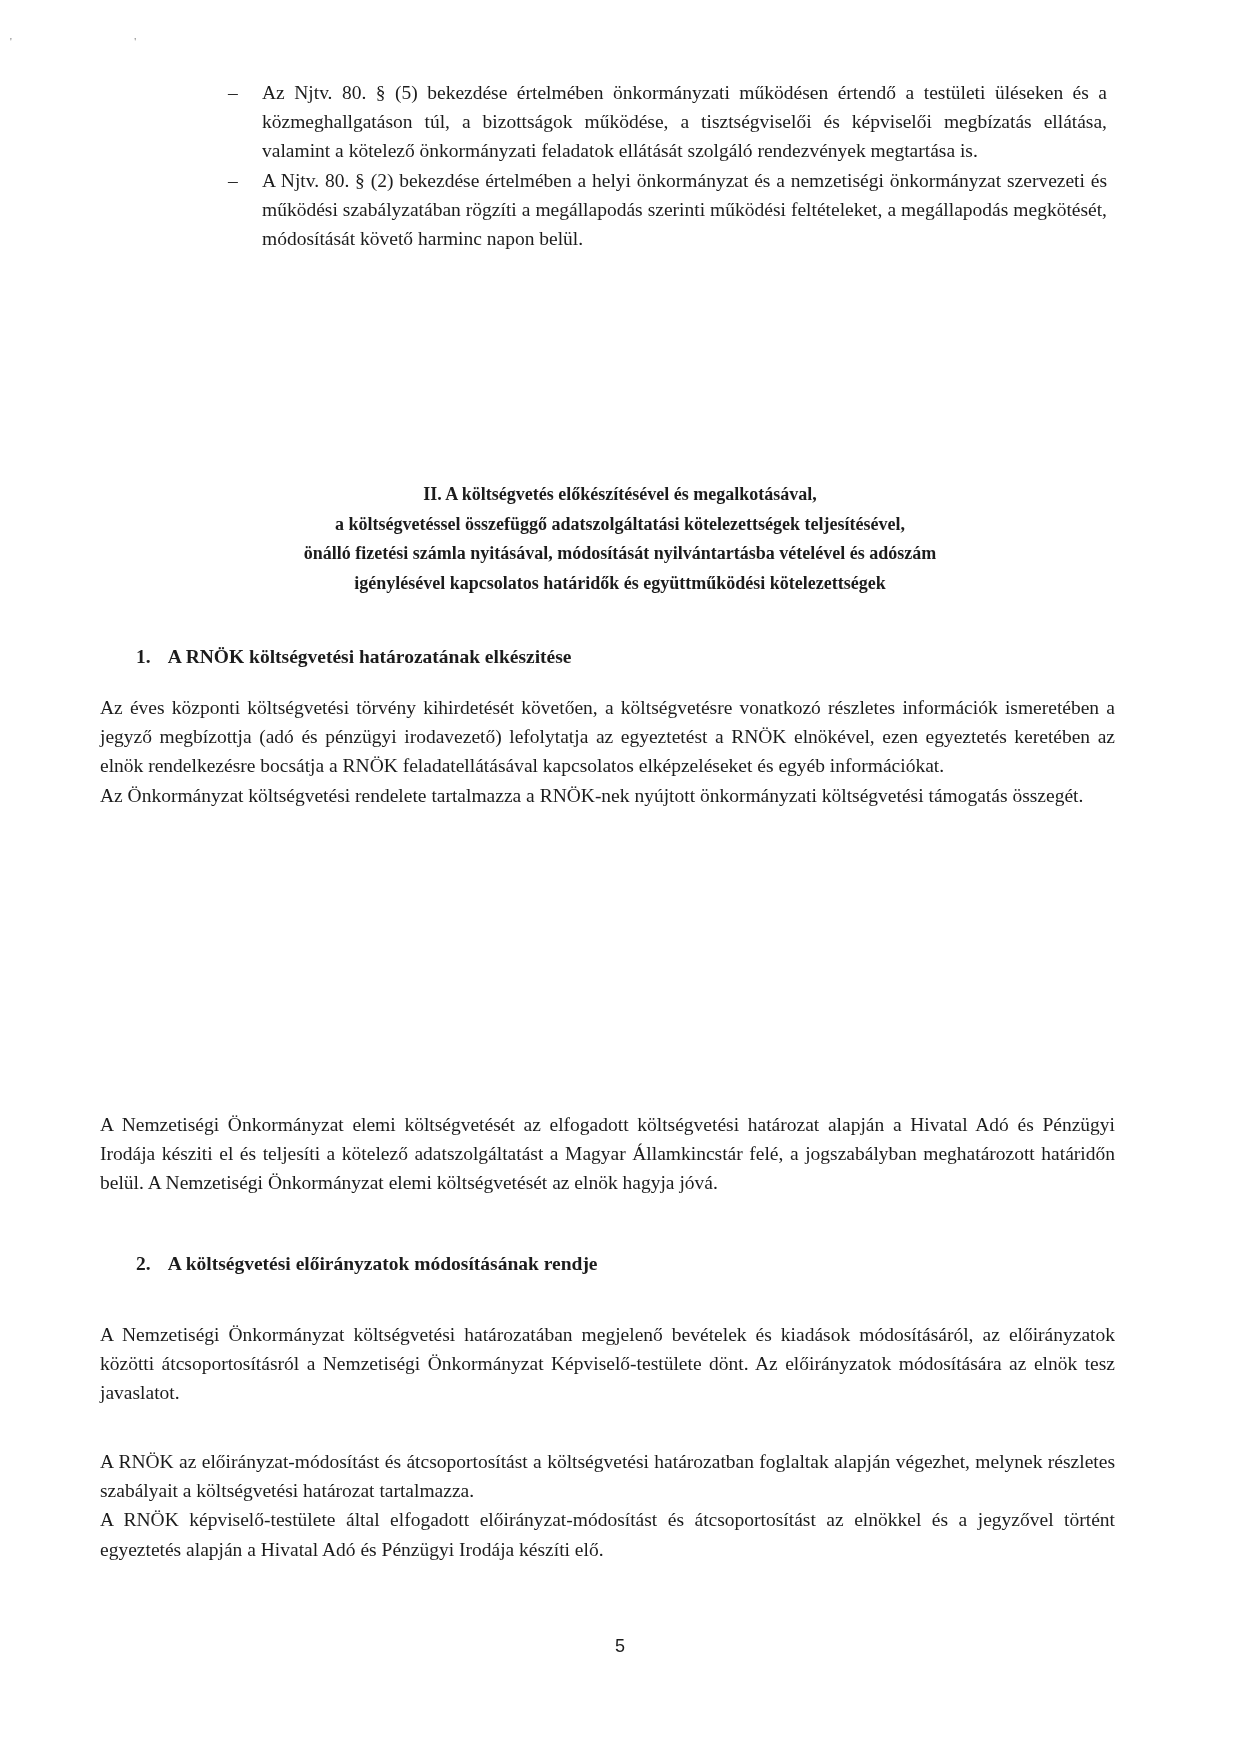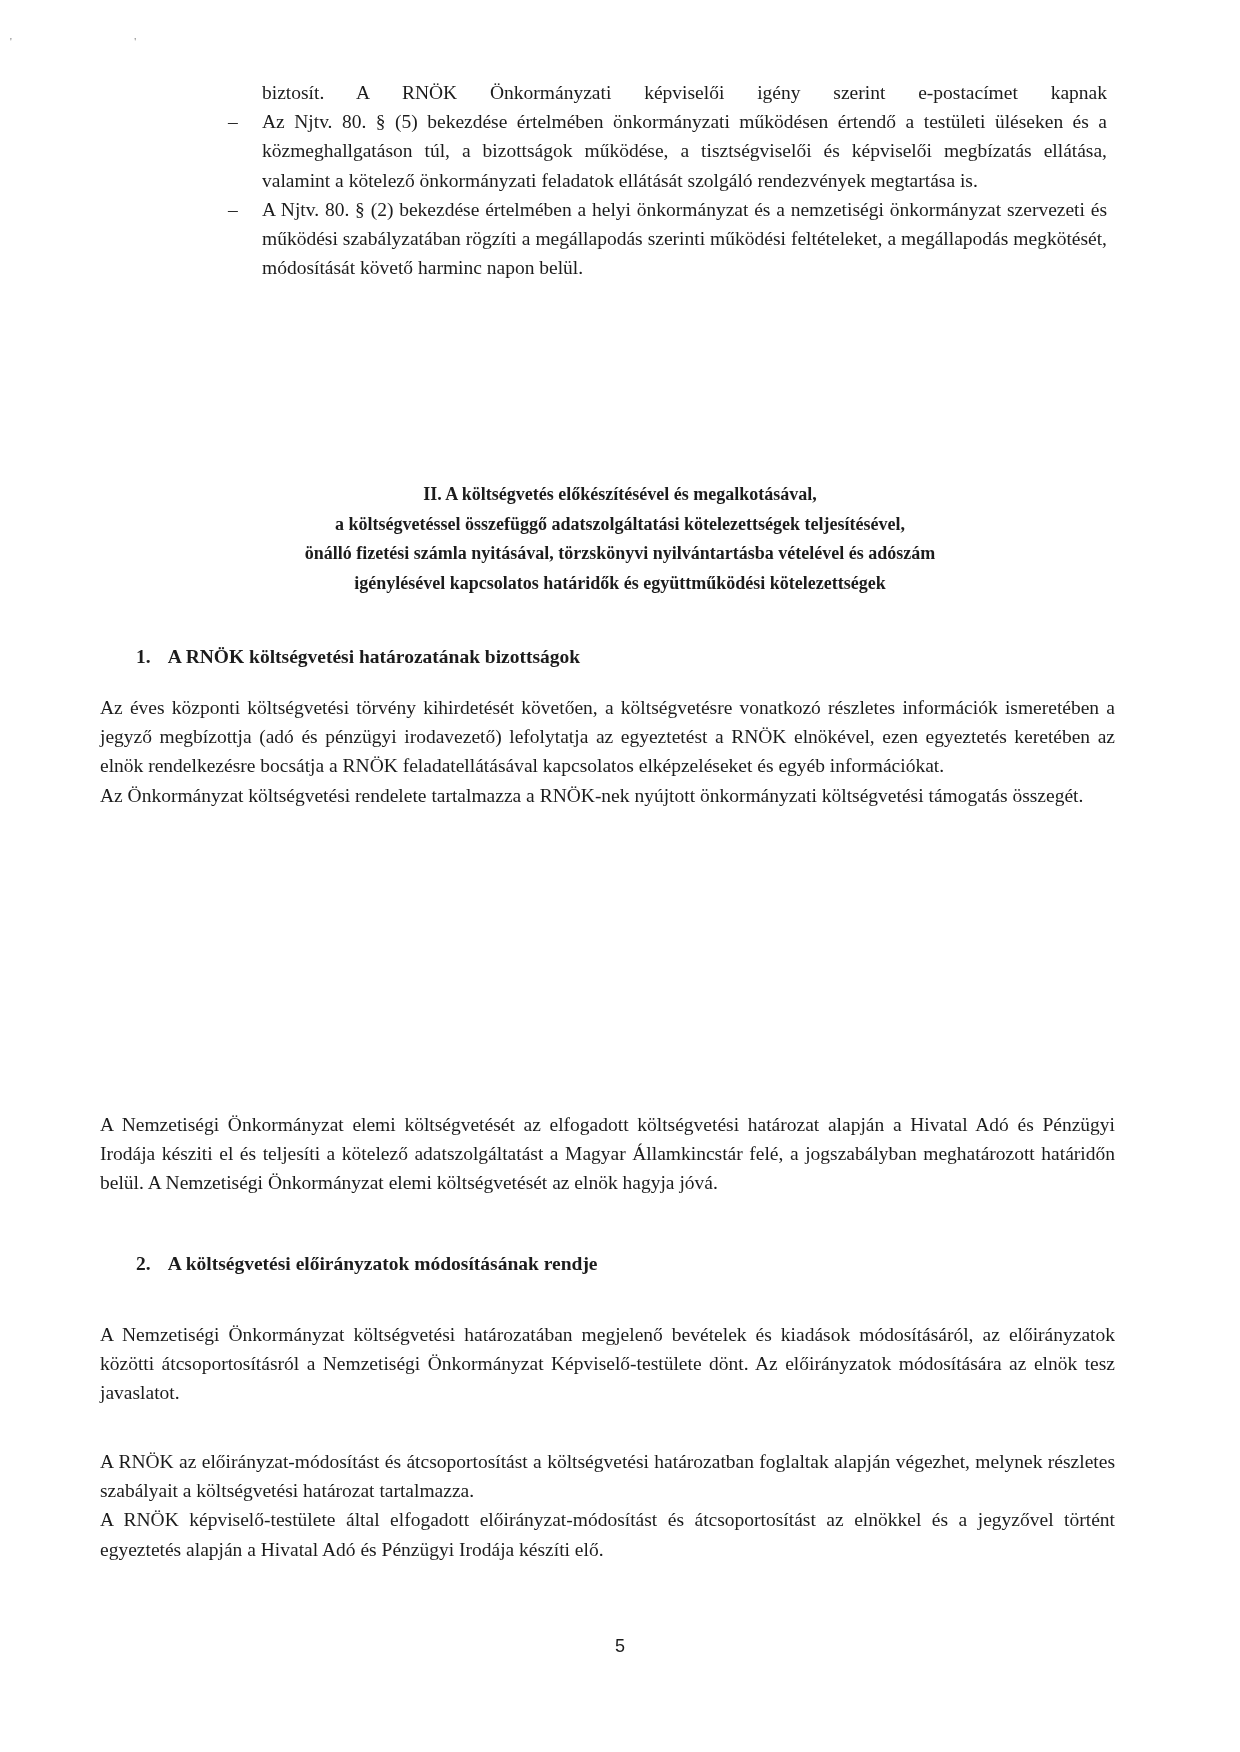--- a/index.html
+++ b/index.html
@@ -24,43 +24,42 @@
     font-family: "Liberation Sans", "DejaVu Sans", sans-serif; font-size: 18px; }
 </style>
 </head>
 <body>
 
 <div class="page">
 
   <div class="specks">' '</div>
 
   <div class="block indent-block">
-    <p style="text-align:justify;text-align-last:justify;">biztosít. A RNÖK Önkormányzati képviselői igény szerint e-postacímet kapnak</p>
     <ul class="bullet-list">
       <li>
         <span class="dash">–</span>
         <span>Az Njtv. 80. § (5) bekezdése értelmében önkormányzati működésen értendő a testületi üléseken és a közmeghallgatáson túl, a bizottságok működése, a tisztségviselői és képviselői megbízatás ellátása, valamint a kötelező önkormányzati feladatok ellátását szolgáló rendezvények megtartása is.</span>
       </li>
       <li>
         <span class="dash">–</span>
         <span>A Njtv. 80. § (2) bekezdése értelmében a helyi önkormányzat és a nemzetiségi önkormányzat szervezeti és működési szabályzatában rögzíti a megállapodás szerinti működési feltételeket, a megállapodás megkötését, módosítását követő harminc napon belül.</span>
       </li>
     </ul>
   </div>
 
   <div class="heading-center">
     <p>II. A költségvetés előkészítésével és megalkotásával,</p>
     <p>a költségvetéssel összefüggő adatszolgáltatási kötelezettségek teljesítésével,</p>
-    <p>önálló fizetési számla nyitásával, törzskönyvi nyilvántartásba vételével és adószám</p>
+    <p>önálló fizetési számla nyitásával, módosítását nyilvántartásba vételével és adószám</p>
     <p>igénylésével kapcsolatos határidők és együttműködési kötelezettségek</p>
   </div>
 
   <div class="subhead" style="top:646px;">
     <span class="num">1.</span>
-    <span>A RNÖK költségvetési határozatának bizottságok</span>
+    <span>A RNÖK költségvetési határozatának elkészitése</span>
   </div>
 
   <div class="block body" style="top:693px;">
     <p>Az éves központi költségvetési törvény kihirdetését követően, a költségvetésre vonatkozó részletes információk ismeretében a jegyző megbízottja (adó és pénzügyi irodavezető) lefolytatja az egyeztetést a RNÖK elnökével, ezen egyeztetés keretében az elnök rendelkezésre bocsátja a RNÖK feladatellátásával kapcsolatos elképzeléseket és egyéb információkat.</p>
     <p>Az Önkormányzat költségvetési rendelete tartalmazza a RNÖK-nek nyújtott önkormányzati költségvetési támogatás összegét.</p>
   </div>
 
   <div class="block body" style="top:1110px;">
     <p>A Nemzetiségi Önkormányzat elemi költségvetését az elfogadott költségvetési határozat alapján a Hivatal Adó és Pénzügyi Irodája késziti el és teljesíti a kötelező adatszolgáltatást a Magyar Államkincstár felé, a jogszabályban meghatározott határidőn belül. A Nemzetiségi Önkormányzat elemi költségvetését az elnök hagyja jóvá.</p>
   </div>

